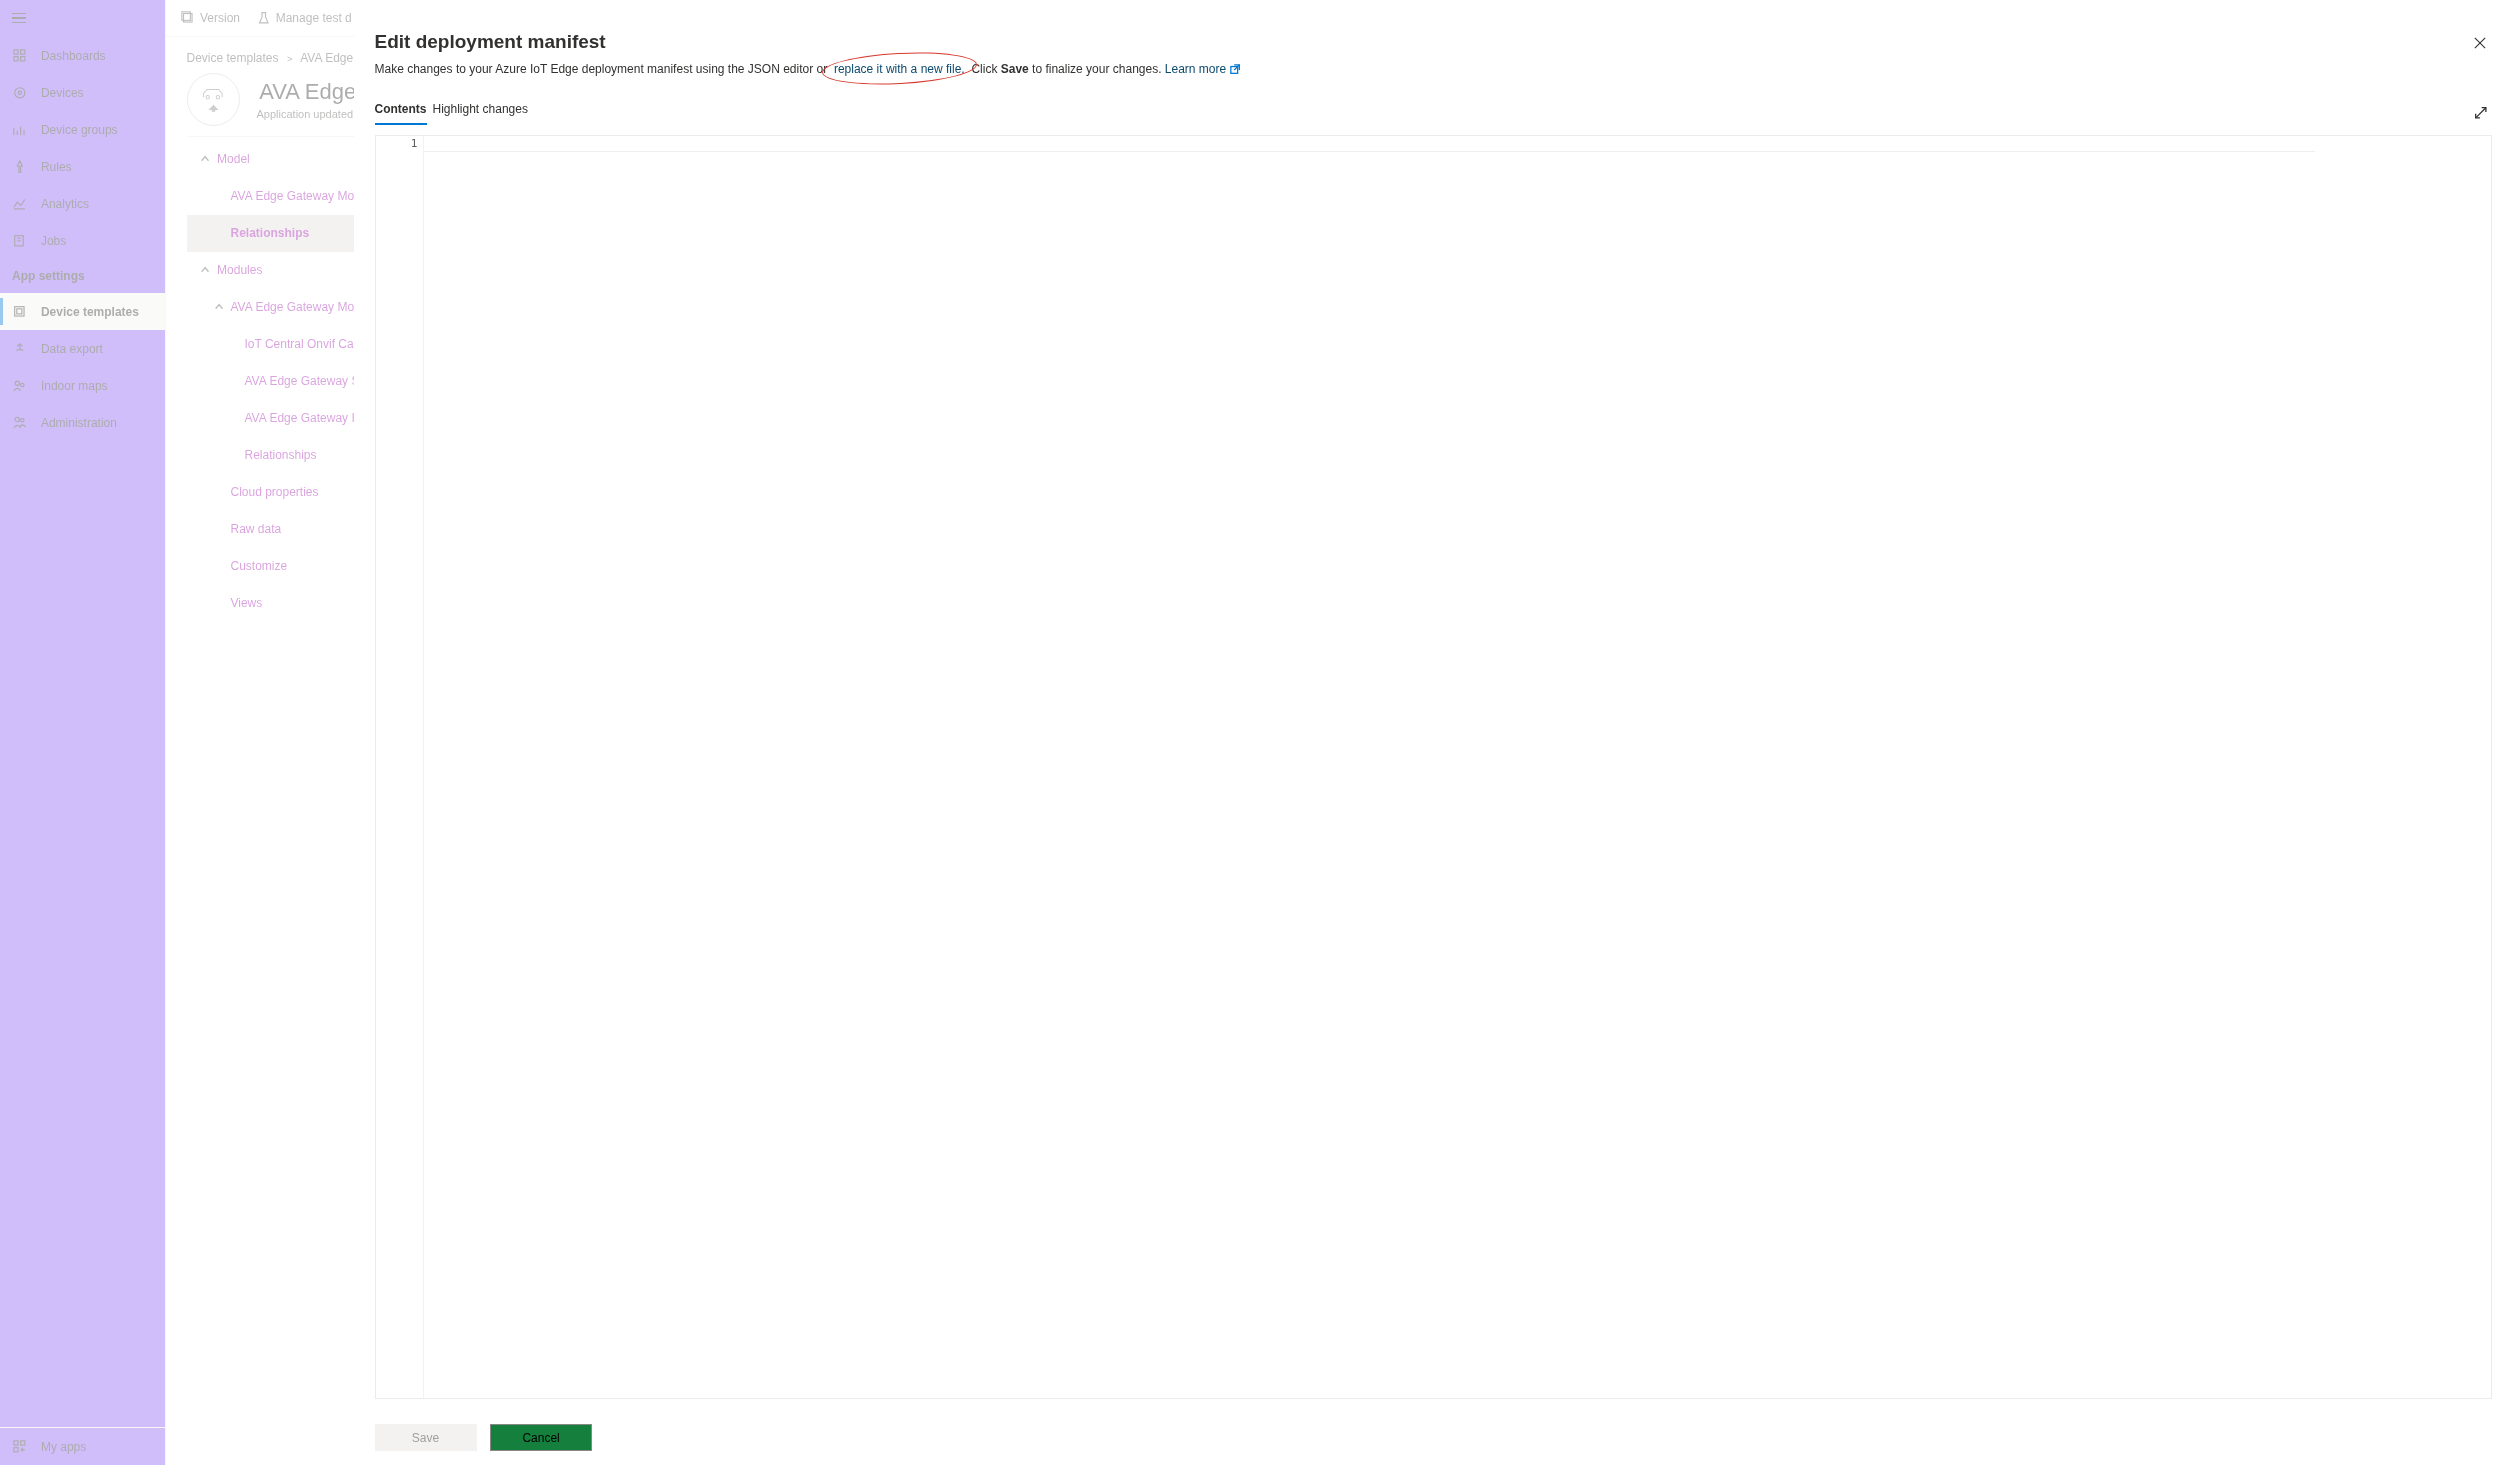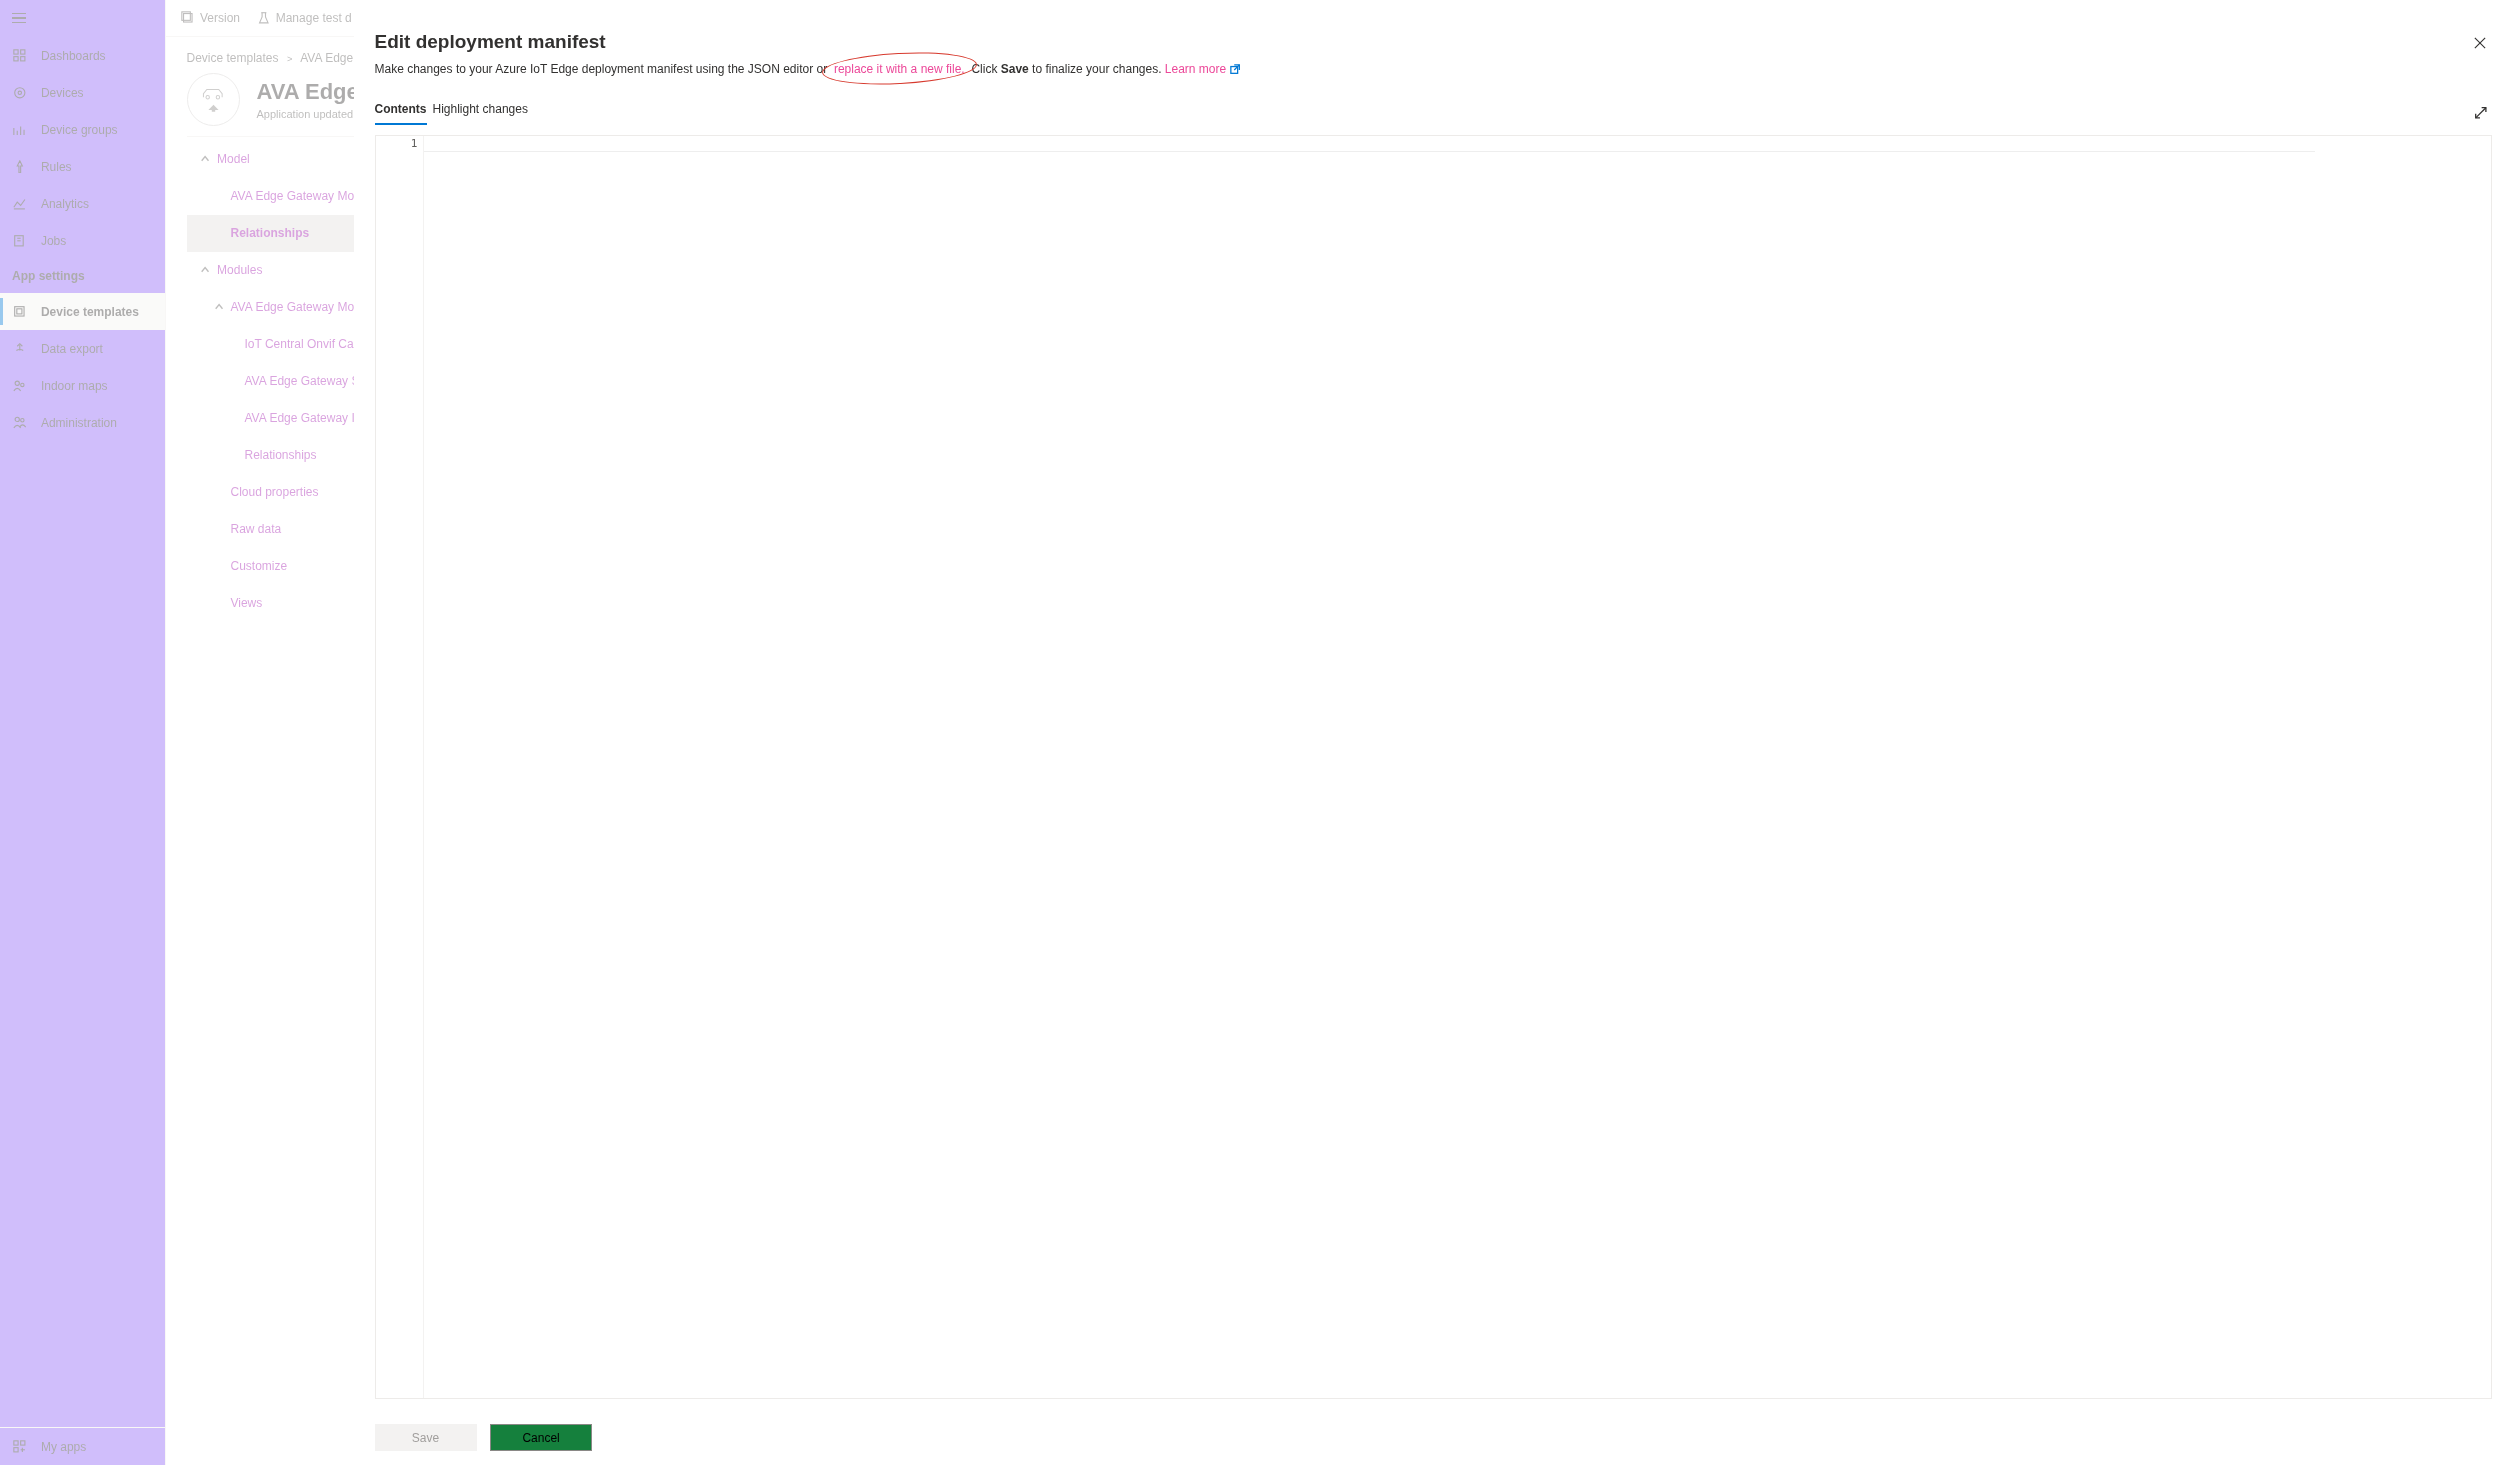--- a/index.html
+++ b/index.html
@@ -171,21 +171,21 @@
     }
     .device-avatar .arrow {
       width: 19px;
       height: 8.5px;
       fill: #8a8886;
       stroke: none;
       margin-top: 1.7px;
     }
     .page-title {
       font-size: 22px;
-      font-weight: 700;
+      font-weight: 400;
       text-align: right;
     }
     .page-sub {
       color: #605e5c;
       font-size: 11px;
       margin-top: 3.4px;
     }
     .body-row {
       display: flex;
       flex: 1;
@@ -265,21 +265,21 @@
       height: 12px;
       stroke: #323130;
       stroke-width: 1.3;
     }
     .panel-description {
       margin-top: 5.1px;
       line-height: 1.5;
       color: #323130;
     }
     .panel-description .link {
-      color: #ec4899;
+      color: #0c4a6e;
       cursor: pointer;
     }
     .panel-description strong {
       font-weight: 600;
     }
     .panel-description .ext-icon {
       width: 10.2px;
       height: 10.2px;
       display: inline-block;
       vertical-align: -0.9px;

